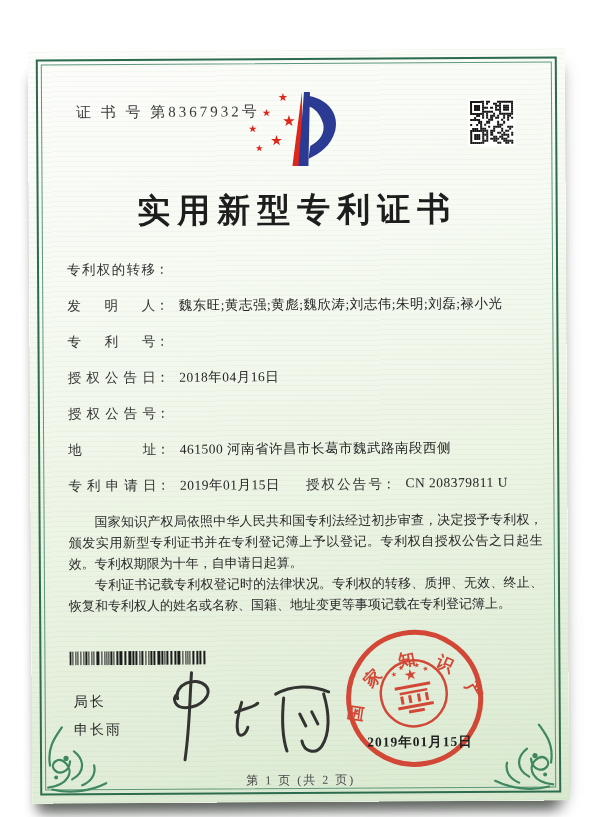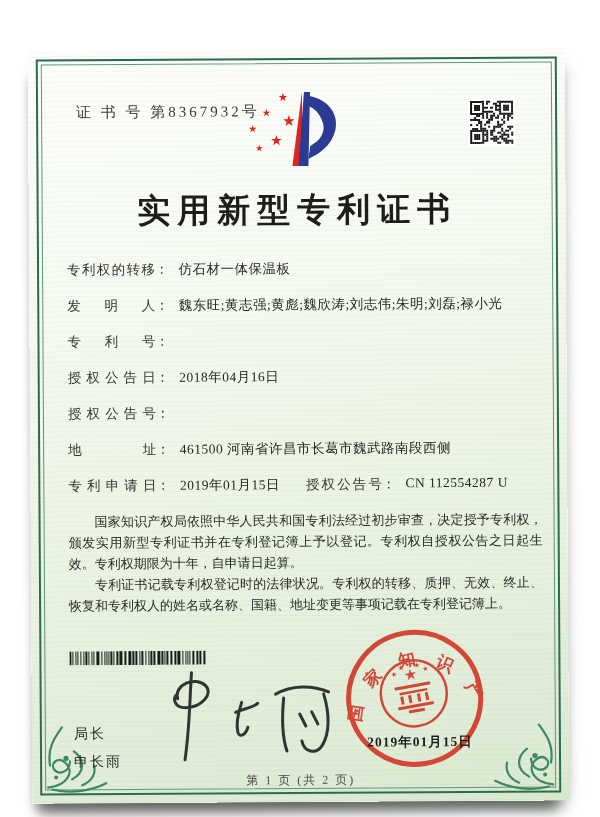--- a/index.html
+++ b/index.html
@@ -34,21 +34,21 @@
   .row .col{margin:0 2px 0 0;color:#333;}
   .row .val{margin-left:8px;letter-spacing:.5px;}
   .row .grant2{margin-left:26px;display:flex;}
   .paras{position:absolute;left:38px;top:460px;width:474px;font-size:13px;line-height:1.62;
       color:#2b2b2b;text-align:justify;}
   .paras p{margin:0;text-indent:2em;}
   .barcode{position:absolute;left:38px;top:600px;width:164px;height:14px;display:flex;
       align-items:stretch;overflow:hidden;}
   .barcode span{display:block;background:#1c1c1c;}
   .signer{position:absolute;left:42px;top:644px;font-size:14px;color:#2a2a2a;line-height:1;}
-  .signer .t{display:block;margin-bottom:14px;letter-spacing:2px;margin-top:32px;}
+  .signer .t{display:block;margin-bottom:14px;letter-spacing:2px;}
   .signer .n{display:block;letter-spacing:2px;}
   .signature{position:absolute;left:112px;top:618px;}
   .seal{position:absolute;left:312px;top:578px;width:142px;height:142px;transform:rotate(-10deg);
       opacity:.93;}
   .seal-date{position:absolute;left:322px;top:684px;width:132px;text-align:center;font-size:13.5px;
       font-weight:600;letter-spacing:1px;color:#1f1f1f;z-index:3;}
   .footer{position:absolute;left:0;top:722px;width:100%;text-align:center;font-size:12px;
       letter-spacing:2px;color:#4a4a4a;}
 </style>
 </head>
@@ -544,21 +544,20 @@
           <i class="b"></i>
         </div>
     </div>
 
     <div class="title">实用新型专利证书</div>
 
     <div class="rows">
       <div class="row">
         <span class="lab">专利权的转移</span>
           <span class="col">：</span>
-        <span class="val">仿石材一体保温板</span>
       </div>
       <div class="row">
         <span class="lab">发明人</span>
           <span class="col">：</span>
         <span class="val">魏东旺;黄志强;黄彪;魏欣涛;刘志伟;朱明;刘磊;禄小光</span>
       </div>
       <div class="row">
         <span class="lab">专利号</span>
           <span class="col">：</span>
       </div>
@@ -576,21 +575,21 @@
           <span class="col">：</span>
         <span class="val">461500 河南省许昌市长葛市魏武路南段西侧</span>
       </div>
       <div class="row">
         <span class="lab">专利申请日</span>
           <span class="col">：</span>
         <span class="val">2019年01月15日</span>
         <span class="grant2">
           <span class="lab" style="width:76px;">授权公告号</span>
             <span class="col">：</span>
-          <span class="val">CN 112554287 U</span>
+          <span class="val">CN 208379811 U</span>
         </span>
       </div>
     </div>
 
     <div class="paras">
       <p>国家知识产权局依照中华人民共和国专利法经过初步审查，决定授予专利权，颁发实用新型专利证书并在专利登记簿上予以登记。专利权自授权公告之日起生效。专利权期限为十年，自申请日起算。</p>
       <p>专利证书记载专利权登记时的法律状况。专利权的转移、质押、无效、终止、恢复和专利权人的姓名或名称、国籍、地址变更等事项记载在专利登记簿上。</p>
     </div>
 
     <div class="barcode">

